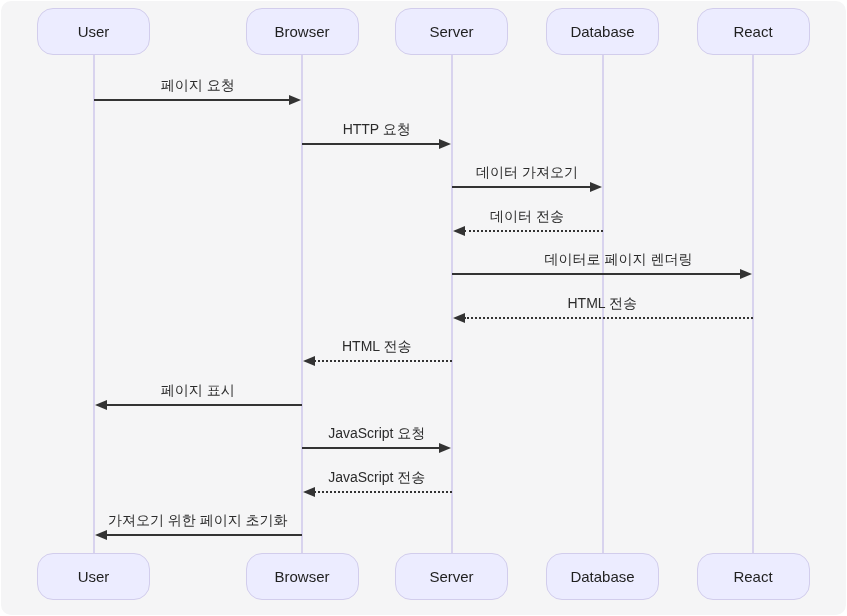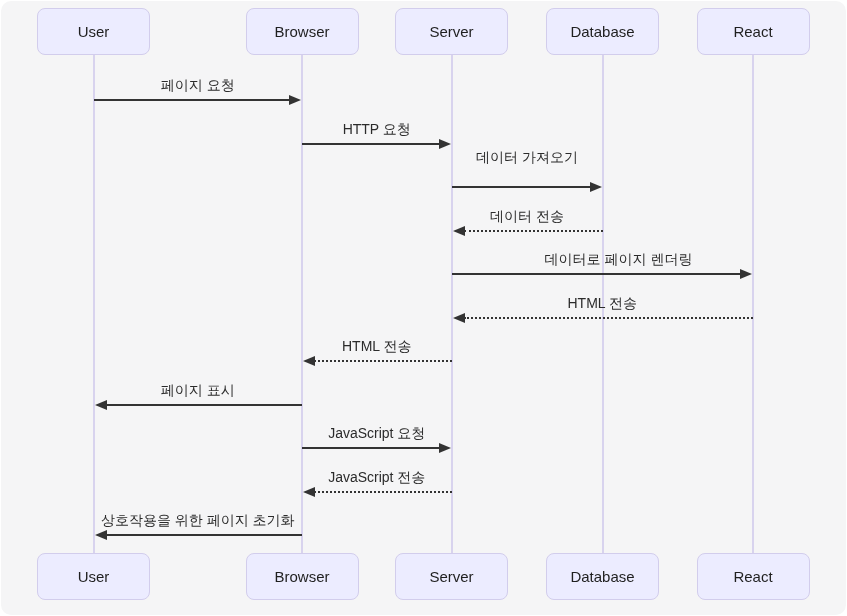--- a/index.html
+++ b/index.html
@@ -4,21 +4,21 @@
 <style>
   html,body{margin:0;padding:0;background:#ffffff;}
   body{font-family:"Liberation Sans",sans-serif;}
   .stage{position:relative;width:847px;height:616px;background:#ffffff;overflow:hidden;}
   .panel{position:absolute;left:1px;top:1px;right:1px;bottom:1px;background:var(--panel,#f5f5f6);border-radius:10px;}
   .lifeline{position:absolute;width:2px;background:var(--lifeline,#d8d3ee);}
   .actor-box{
     position:absolute;
     background:var(--actor-fill,#ececff);
     border:1px solid var(--actor-border,#d2cdec);
-    border-radius:8px;
+    border-radius:16px;
     display:flex;align-items:center;justify-content:center;
     font-size:15px;color:#1f1f1f;
     box-sizing:border-box;
   }
   .msg-label{
     position:absolute;text-align:center;
     font-size:14px;color:var(--text,#2b2b2b);
     height:18px;line-height:18px;white-space:nowrap;
   }
   .msg-line{position:absolute;height:0;border-top:2px solid var(--arrow,#333333);}
@@ -67,21 +67,21 @@
       </div>
       <div class="actor-box" style="left: 696.5px; top: 553px; width: 113px; height: 47px;">
         <span>React</span>
       </div>
       <div class="msg-label" style="left: 93.5px; width: 208.5px; top: 76px; text-align: center;">페이지 요청</div>
       <div class="msg-line" style="left: 93.5px; width: 196.5px; top: 99px;"></div>
       <div class="head right" style="left: 289px; top: 95px;"></div>
       <div class="msg-label" style="left: 302px; width: 149.5px; top: 119.5px;">HTTP 요청</div>
       <div class="msg-line" style="left: 302px; width: 137.5px; top: 142.5px;"></div>
       <div class="head right" style="left: 438.5px; top: 138.5px;"></div>
-      <div class="msg-label" style="left: 451.5px; width: 151px; top: 148px;">데이터 가져오기</div>
+      <div class="msg-label" style="left: 451.5px; width: 151px; top: 163px;">데이터 가져오기</div>
       <div class="msg-line" style="left: 451.5px; width: 139px; top: 186px;"></div>
       <div class="head right" style="left: 589.5px; top: 182px;"></div>
       <div class="msg-label" style="left: 451.5px; width: 151px; top: 206.5px;">데이터 전송</div>
       <div class="msg-line dotted" style="left: 463.5px; width: 139px; top: 229.5px;"></div>
       <div class="head left" style="left: 452.5px; top: 225.5px;"></div>
       <div class="msg-label" style="left: 451.5px; width: 334px; top: 250px;">데이터로 페이지 렌더링</div>
       <div class="msg-line" style="left: 451.5px; width: 289.5px; top: 273px;"></div>
       <div class="head right" style="left: 740px; top: 269px;"></div>
       <div class="msg-label" style="left: 451.5px; width: 301.5px; top: 293.5px;">HTML 전송</div>
       <div class="msg-line dotted" style="left: 463.5px; width: 289.5px; top: 316.5px;"></div>
@@ -91,17 +91,17 @@
       <div class="head left" style="left: 303px; top: 356px;"></div>
       <div class="msg-label" style="left: 93.5px; width: 208.5px; top: 380.5px;">페이지 표시</div>
       <div class="msg-line" style="left: 105.5px; width: 196.5px; top: 403.5px;"></div>
       <div class="head left" style="left: 94.5px; top: 399.5px;"></div>
       <div class="msg-label" style="left: 302px; width: 149.5px; top: 424px;">JavaScript 요청</div>
       <div class="msg-line" style="left: 302px; width: 137.5px; top: 447px;"></div>
       <div class="head right" style="left: 438.5px; top: 443px;"></div>
       <div class="msg-label" style="left: 302px; width: 149.5px; top: 467.5px;">JavaScript 전송</div>
       <div class="msg-line dotted" style="left: 314px; width: 137.5px; top: 490.5px;"></div>
       <div class="head left" style="left: 303px; top: 486.5px;"></div>
-      <div class="msg-label" style="left: 93.5px; width: 208.5px; top: 511px;">상호작용을 위한 페이지 초기화</div>
+      <div class="msg-label" style="left: 93.5px; width: 208.5px; top: 511px;">가져오기 위한 페이지 초기화</div>
       <div class="msg-line" style="left: 105.5px; width: 196.5px; top: 534px;"></div>
       <div class="head left" style="left: 94.5px; top: 530px;"></div>
     </div>
 </div>
 
 </body></html>

